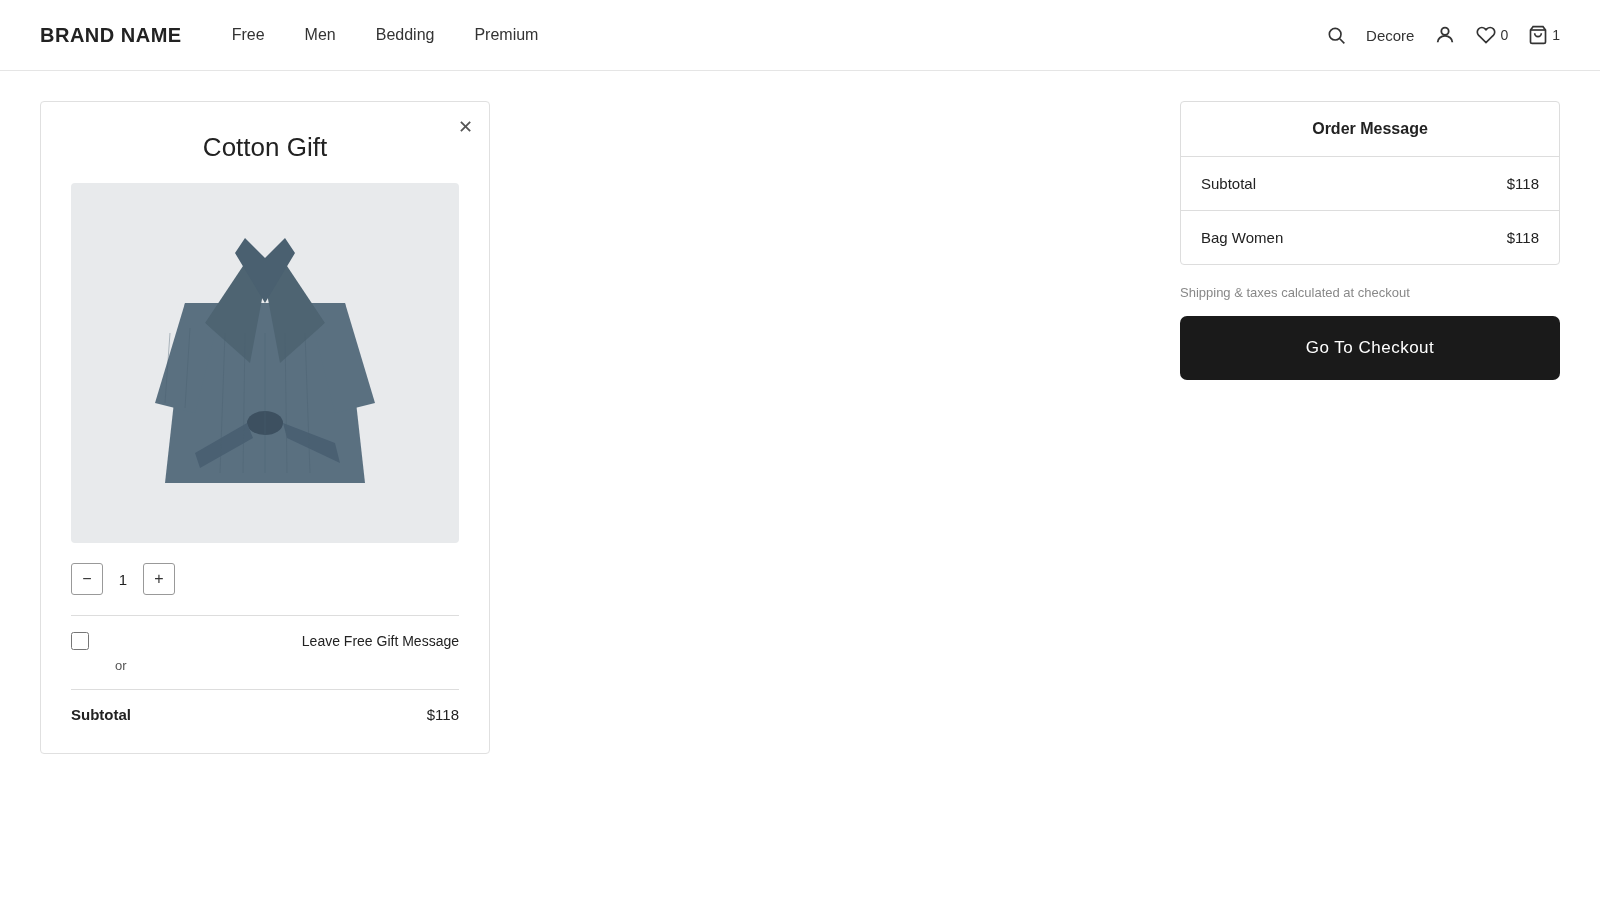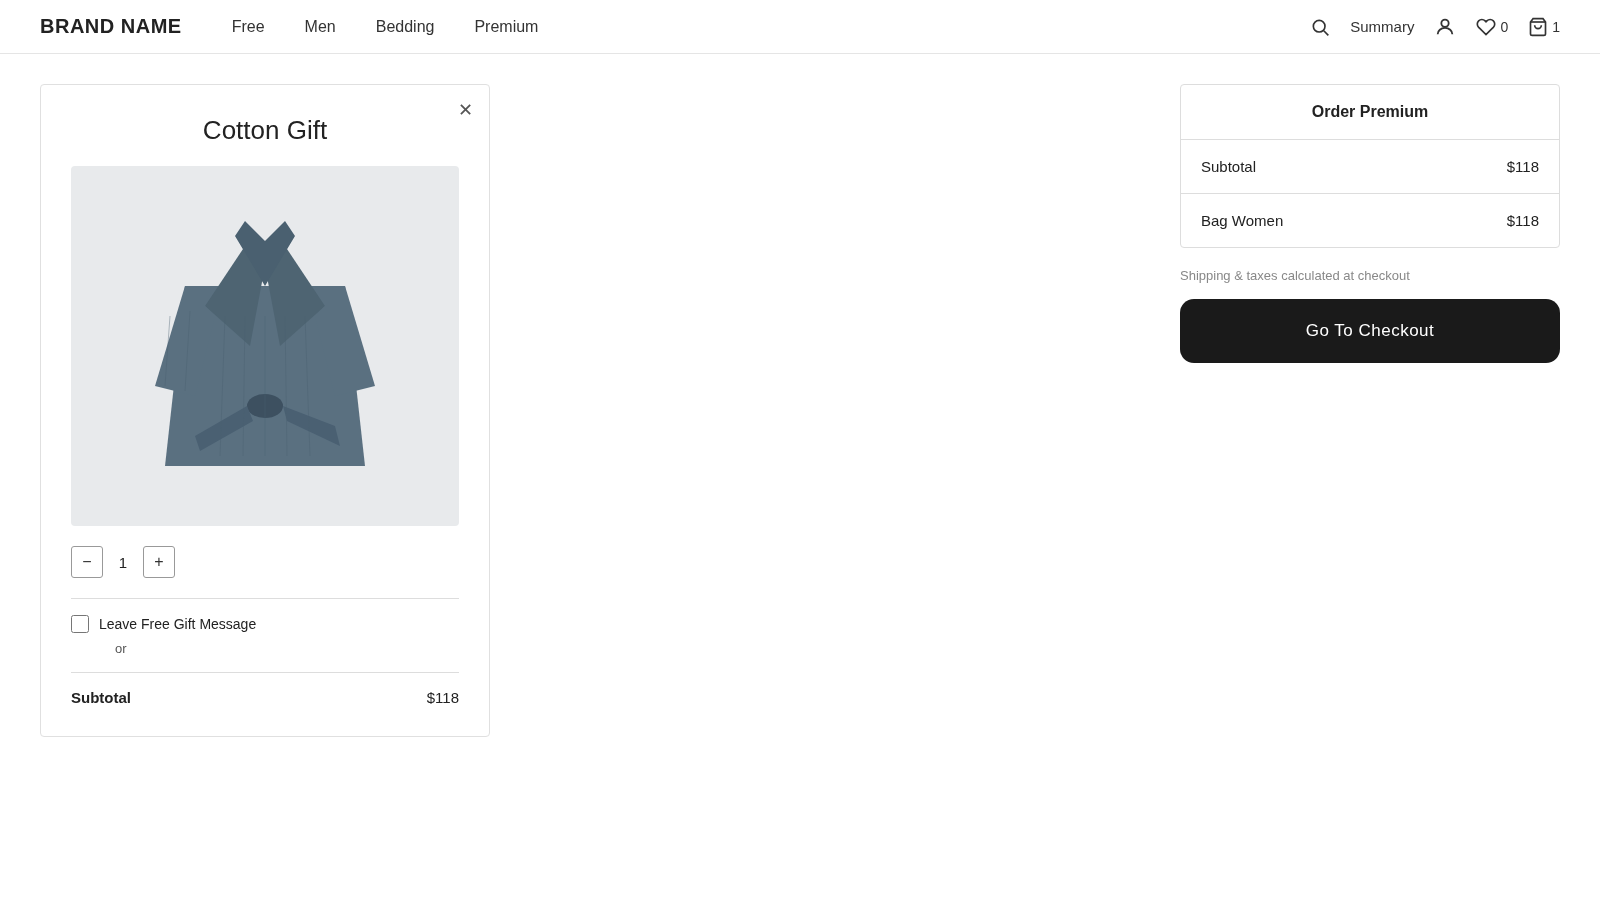--- a/index.html
+++ b/index.html
@@ -4,21 +4,21 @@
   <style>
     * { box-sizing: border-box; margin: 0; padding: 0; }
     body { font-family: 'Georgia', serif; background: #fff; color: #222; width: 1600px; min-height: 900px; }
 
     
     .header {
       display: flex;
       align-items: center;
       justify-content: space-between;
       padding: 0 40px;
-      height: 54px;
+      height: 71px;
       border-bottom: 1px solid #e5e5e5;
     }
     .header-left {
       display: flex;
       align-items: center;
       gap: 50px;
     }
     .brand-name {
       font-weight: 700;
       font-size: 20px;
@@ -143,20 +143,21 @@
       border-top: 1px solid #ddd;
       margin: 16px 0;
     }
 
     
     .checkbox-row {
       display: flex;
       align-items: center;
       gap: 10px;
       margin-bottom: 8px;
+      justify-content: space-between;
     }
     .checkbox-row input[type="checkbox"] {
       width: 18px;
       height: 18px;
       cursor: pointer;
       accent-color: #333;
     }
     .checkbox-label {
       font-size: 14px;
       font-family: Arial, sans-serif;
@@ -243,21 +244,21 @@
     .checkout-btn {
       width: 100%;
       background: #1a1a1a;
       color: #fff;
       border: none;
       padding: 22px;
       font-size: 17px;
       font-family: Arial, sans-serif;
       letter-spacing: 0.5px;
       cursor: pointer;
-      border-radius: 14px;
+      border-radius: 7px;
     }
   </style>
 </head>
 <body>
 
 <header class="header">
   <div class="header-left">
     <span class="brand-name">BRAND NAME</span>
     <nav>
       <ul class="nav-links">
@@ -268,21 +269,21 @@
       </ul>
     </nav>
   </div>
   <div class="header-right">
     <span class="header-icon">
       <svg width="20" height="20" viewBox="0 0 24 24" fill="none" stroke="#333" stroke-width="2">
         <circle cx="11" cy="11" r="7"></circle>
         <line x1="16.5" y1="16.5" x2="22" y2="22"></line>
       </svg>
     </span>
-    <span class="stores-link">Summary</span>
+    <span class="stores-link">Decore</span>
     <span class="header-icon">
       <svg width="22" height="22" viewBox="0 0 24 24" fill="none" stroke="#333" stroke-width="2">
         <circle cx="12" cy="8" r="4"></circle>
         <path d="M4 20c0-4 3.6-7 8-7s8 3 8 7"></path>
       </svg>
     </span>
     <span class="header-icon">
       <svg width="20" height="20" viewBox="0 0 24 24" fill="none" stroke="#333" stroke-width="2">
         <path d="M20.84 4.61a5.5 5.5 0 0 0-7.78 0L12 5.67l-1.06-1.06a5.5 5.5 0 0 0-7.78 7.78l1.06 1.06L12 21.23l7.78-7.78 1.06-1.06a5.5 5.5 0 0 0 0-7.78z"></path>
       </svg>
@@ -361,21 +362,21 @@
     <div class="subtotal-row">
       <span class="subtotal-label">Subtotal</span>
       <span class="subtotal-value">$118</span>
     </div>
   </div>
 
   <div style="flex:1"></div>
 
   <div class="order-summary-section">
     <div class="order-summary-card">
-      <div class="order-summary-title">Order Premium</div>
+      <div class="order-summary-title">Order Message</div>
       <div class="summary-row">
         <span class="summary-row-label">Subtotal</span>
         <span class="summary-row-value">$118</span>
       </div>
       <div class="summary-row">
         <span class="summary-row-label">Bag Women</span>
         <span class="summary-row-value">$118</span>
       </div>
     </div>
 

